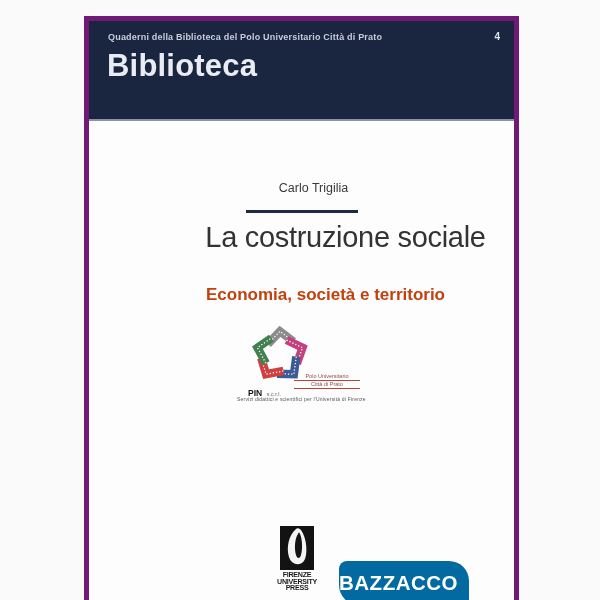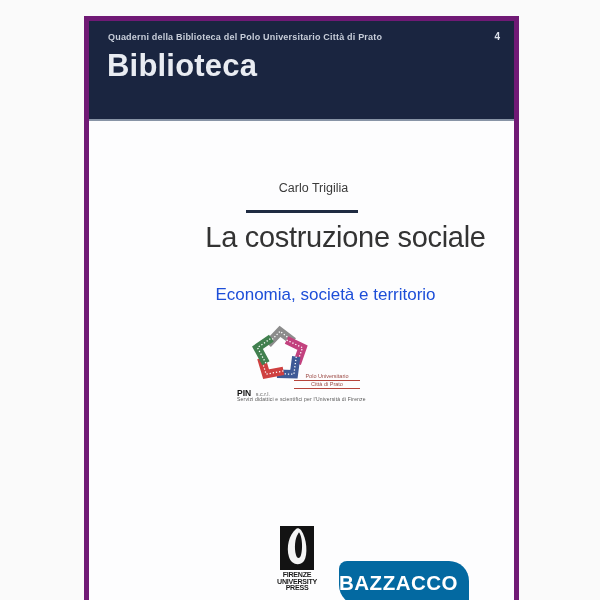--- a/index.html
+++ b/index.html
@@ -92,22 +92,22 @@
     color: #333333;
     margin-left: 44px;
   }
   .book-subtitle {
     position: absolute;
     left: 0; top: 264px;
     width: 100%;
     text-align: center;
     transform: translateX(24px);
     font-size: 17px;
-    font-weight: 400;
-    color: #1d4ed8;
+    font-weight: 700;
+    color: #c2410c;
   }
 
   
   .pin-star {
     position: absolute;
     left: 152px; top: 302px;
   }
   .pin-place {
     position: absolute;
     left: 205px; top: 352px;
@@ -123,20 +123,21 @@
   }
   .pin-org {
     position: absolute;
     left: 148px; top: 361px;
     white-space: nowrap;
   }
   .pin-org .org {
     font-size: 8.5px;
     font-weight: bold;
     color: #141414;
+    margin-left: 11px;
   }
   .pin-org .suffix {
     font-size: 5.5px;
     color: #666666;
   }
   .pin-tagline {
     position: absolute;
     left: 148px; top: 375px;
     width: 160px;
     font-size: 5px;

